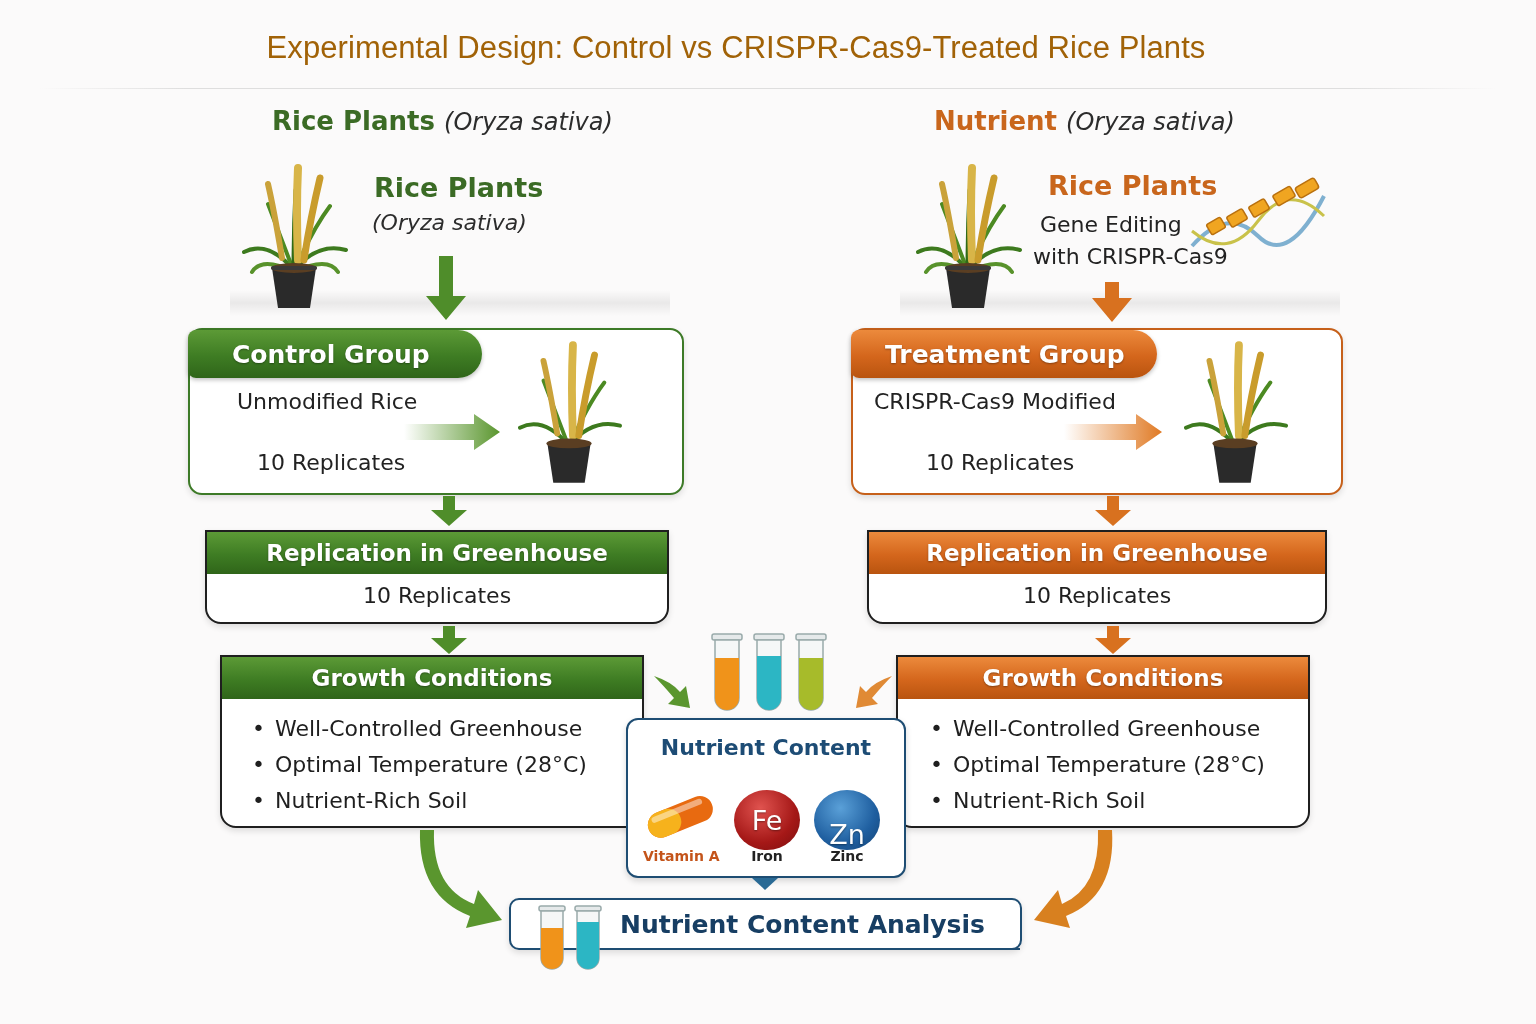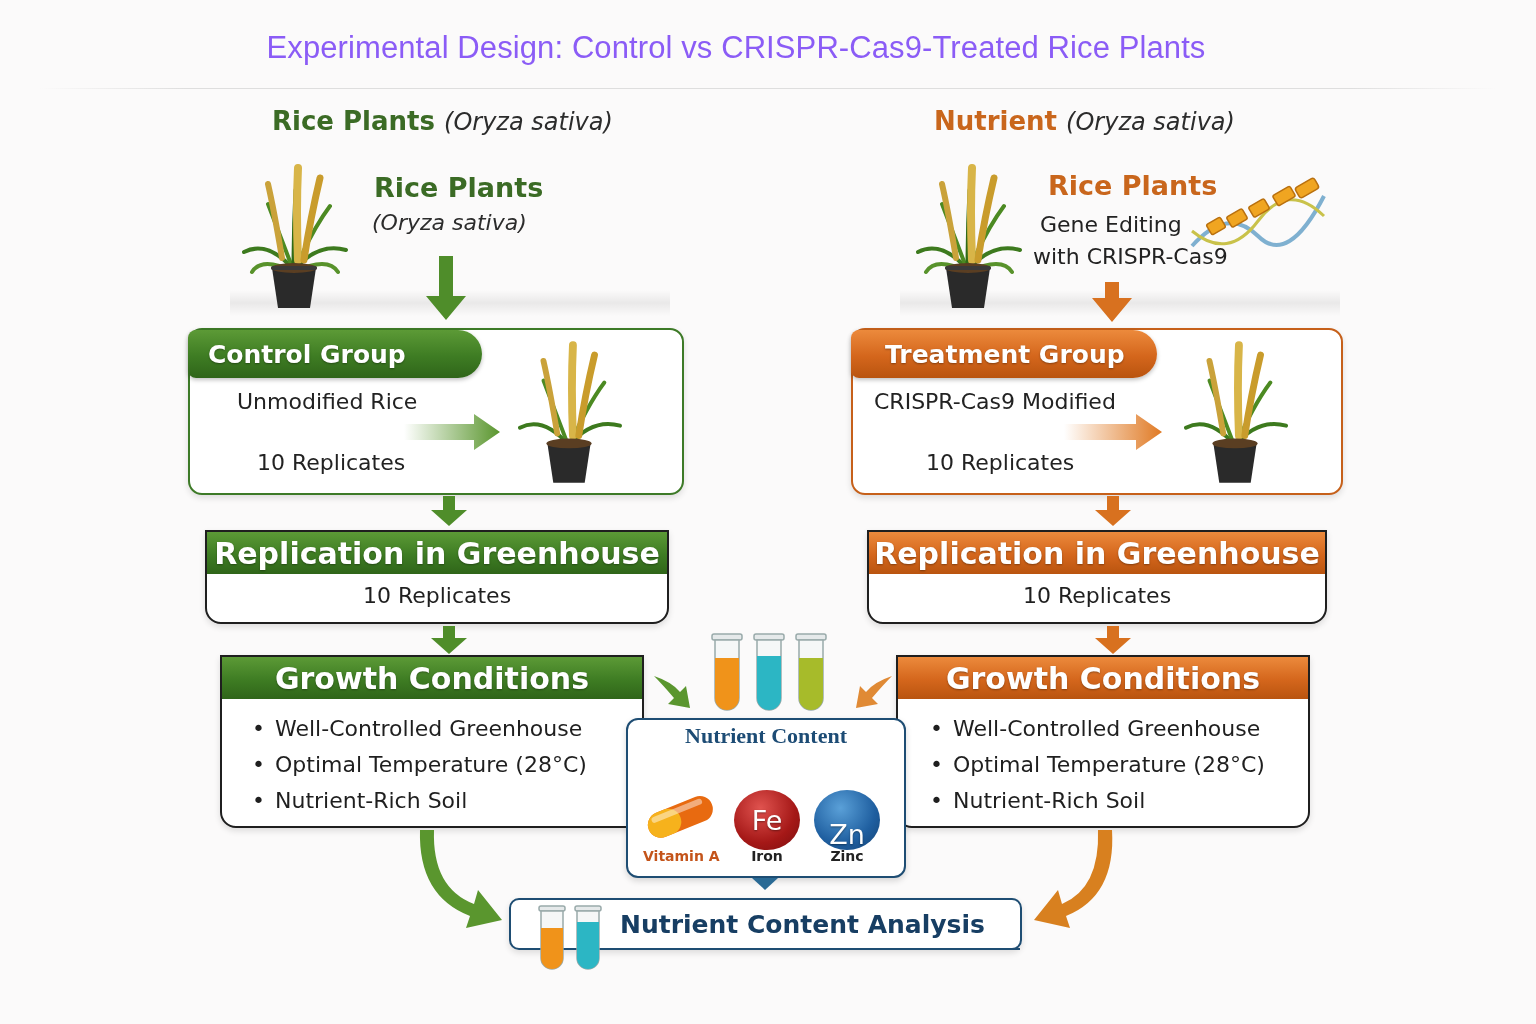--- a/index.html
+++ b/index.html
@@ -7,21 +7,21 @@
   body {
     background: #fbfafa;
     font-family: "DejaVu Sans", "Liberation Sans", sans-serif;
     position: relative;
     color: #1f1f1f;
   }
   .abs { position: absolute; }
   #title {
     left: 0; width: 1472px; top: 30px; text-align: center;
     font-family: "Liberation Sans", sans-serif;
-    font-size: 31px; color: #8b5cf6; letter-spacing: 0.1px;
+    font-size: 31px; color: #a16207; letter-spacing: 0.1px;
   }
   #title-rule {
     left: 40px; width: 1456px; top: 88px; height: 1px;
     background: linear-gradient(90deg, rgba(0,0,0,0), #dedede 10%, #dedede 90%, rgba(0,0,0,0));
   }
   .col-head { top: 106px; font-size: 26px; font-weight: bold; white-space: nowrap; }
   .col-head i { font-weight: normal; color: #2c2c2c; font-family: "DejaVu Sans", sans-serif; font-size: 24px; }
   #ctrl-head { left: 272px; color: #3b6b25; }
   #trt-head { left: 934px; color: #c9661c; }
 
@@ -35,35 +35,35 @@
   .shelf { height: 26px; background: linear-gradient(180deg, rgba(0,0,0,0.0), rgba(0,0,0,0.07) 50%, rgba(0,0,0,0)); }
 
   .group-box {
     border: 2px solid; border-radius: 14px; background: #fff;
     box-shadow: 0 3px 6px rgba(0,0,0,0.12);
   }
   .green-border { border-color: #3d7a27; }
   .orange-border { border-color: #c6601a; }
   .pill {
     border-radius: 10px 30px 30px 10px; color: #fff; font-weight: bold; font-size: 25px;
-    display: flex; align-items: center; padding-left: 20px; white-space: nowrap;
+    display: flex; align-items: center; padding-left: 44px; white-space: nowrap;
     text-shadow: 0 1px 2px rgba(0,0,0,0.35);
     box-shadow: 0 2px 4px rgba(0,0,0,0.25);
   }
   .green-fill { background: linear-gradient(180deg, #5c9a36 0%, #3e7c23 55%, #2f6519 100%); }
   .orange-fill { background: linear-gradient(180deg, #ec8a3c 0%, #d4661c 55%, #b9540f 100%); }
   .body-text { font-size: 22px; color: #222; white-space: nowrap; }
 
   .panel {
     border: 2px solid; border-radius: 0 0 16px 16px; background: #fff;
     box-shadow: 0 3px 6px rgba(0,0,0,0.12);
   }
   .panel-head {
     height: 42px; display: flex; align-items: center; justify-content: center;
-    color: #fff; font-weight: bold; font-size: 30px; white-space: nowrap;
+    color: #fff; font-weight: bold; font-size: 23px; white-space: nowrap;
     text-shadow: 0 1px 2px rgba(0,0,0,0.35);
   }
   .panel-body { display: flex; justify-content: center; align-items: center; height: 42px; font-size: 22px; }
   .bullets { list-style: none; padding: 12px 0 0 30px; }
   .bullets li { font-size: 22px; height: 36px; line-height: 36px; white-space: nowrap; }
   .bullets li::before { content: "\2022"; margin-right: 10px; }
 
   .analysis-box {
     border: 2px solid #1e4d73; border-radius: 12px; background: #fff;
     box-shadow: 0 3px 6px rgba(0,0,0,0.15);
@@ -256,21 +256,21 @@
       <path d="M49 8 L49 66 A12 12 0 0 0 73 66 L73 8 Z" fill="#f5f7f7"></path>
       <path d="M49 24 L49 66 A12 12 0 0 0 73 66 L73 24 Z" fill="#2cb6c4" stroke="none"></path>
       <rect x="88" y="2" width="30" height="6" rx="2" fill="#e5e9ea"></rect>
       <path d="M91 8 L91 66 A12 12 0 0 0 115 66 L115 8 Z" fill="#f5f7f7"></path>
       <path d="M91 26 L91 66 A12 12 0 0 0 115 66 L115 26 Z" fill="#a7bb2a" stroke="none"></path>
     </g>
   </svg>
 </div>
 
 <div class="abs analysis-box" style="left:626px; top:718px; width:280px; height:160px;">
-  <div class="analysis-title" style="margin-top:0;font-family:Liberation Serif, serif;">
+  <div class="analysis-title" style="margin-top:12px;">
     <div>Nutrient Content</div>
   </div>
 </div>
 
 <div class="abs" style="left:642px; top:790px; width:76px; height:52px;">
   <svg viewBox="0 0 76 52" width="76" height="52">
     <g transform="rotate(-22 38 26)">
       <rect x="4" y="14" width="68" height="26" rx="13" fill="#e86a10"></rect>
       <rect x="4" y="14" width="34" height="26" rx="13" fill="#f6b21c"></rect>
       <rect x="10" y="17" width="54" height="6" rx="3" fill="rgba(255,255,255,0.45)"></rect>

